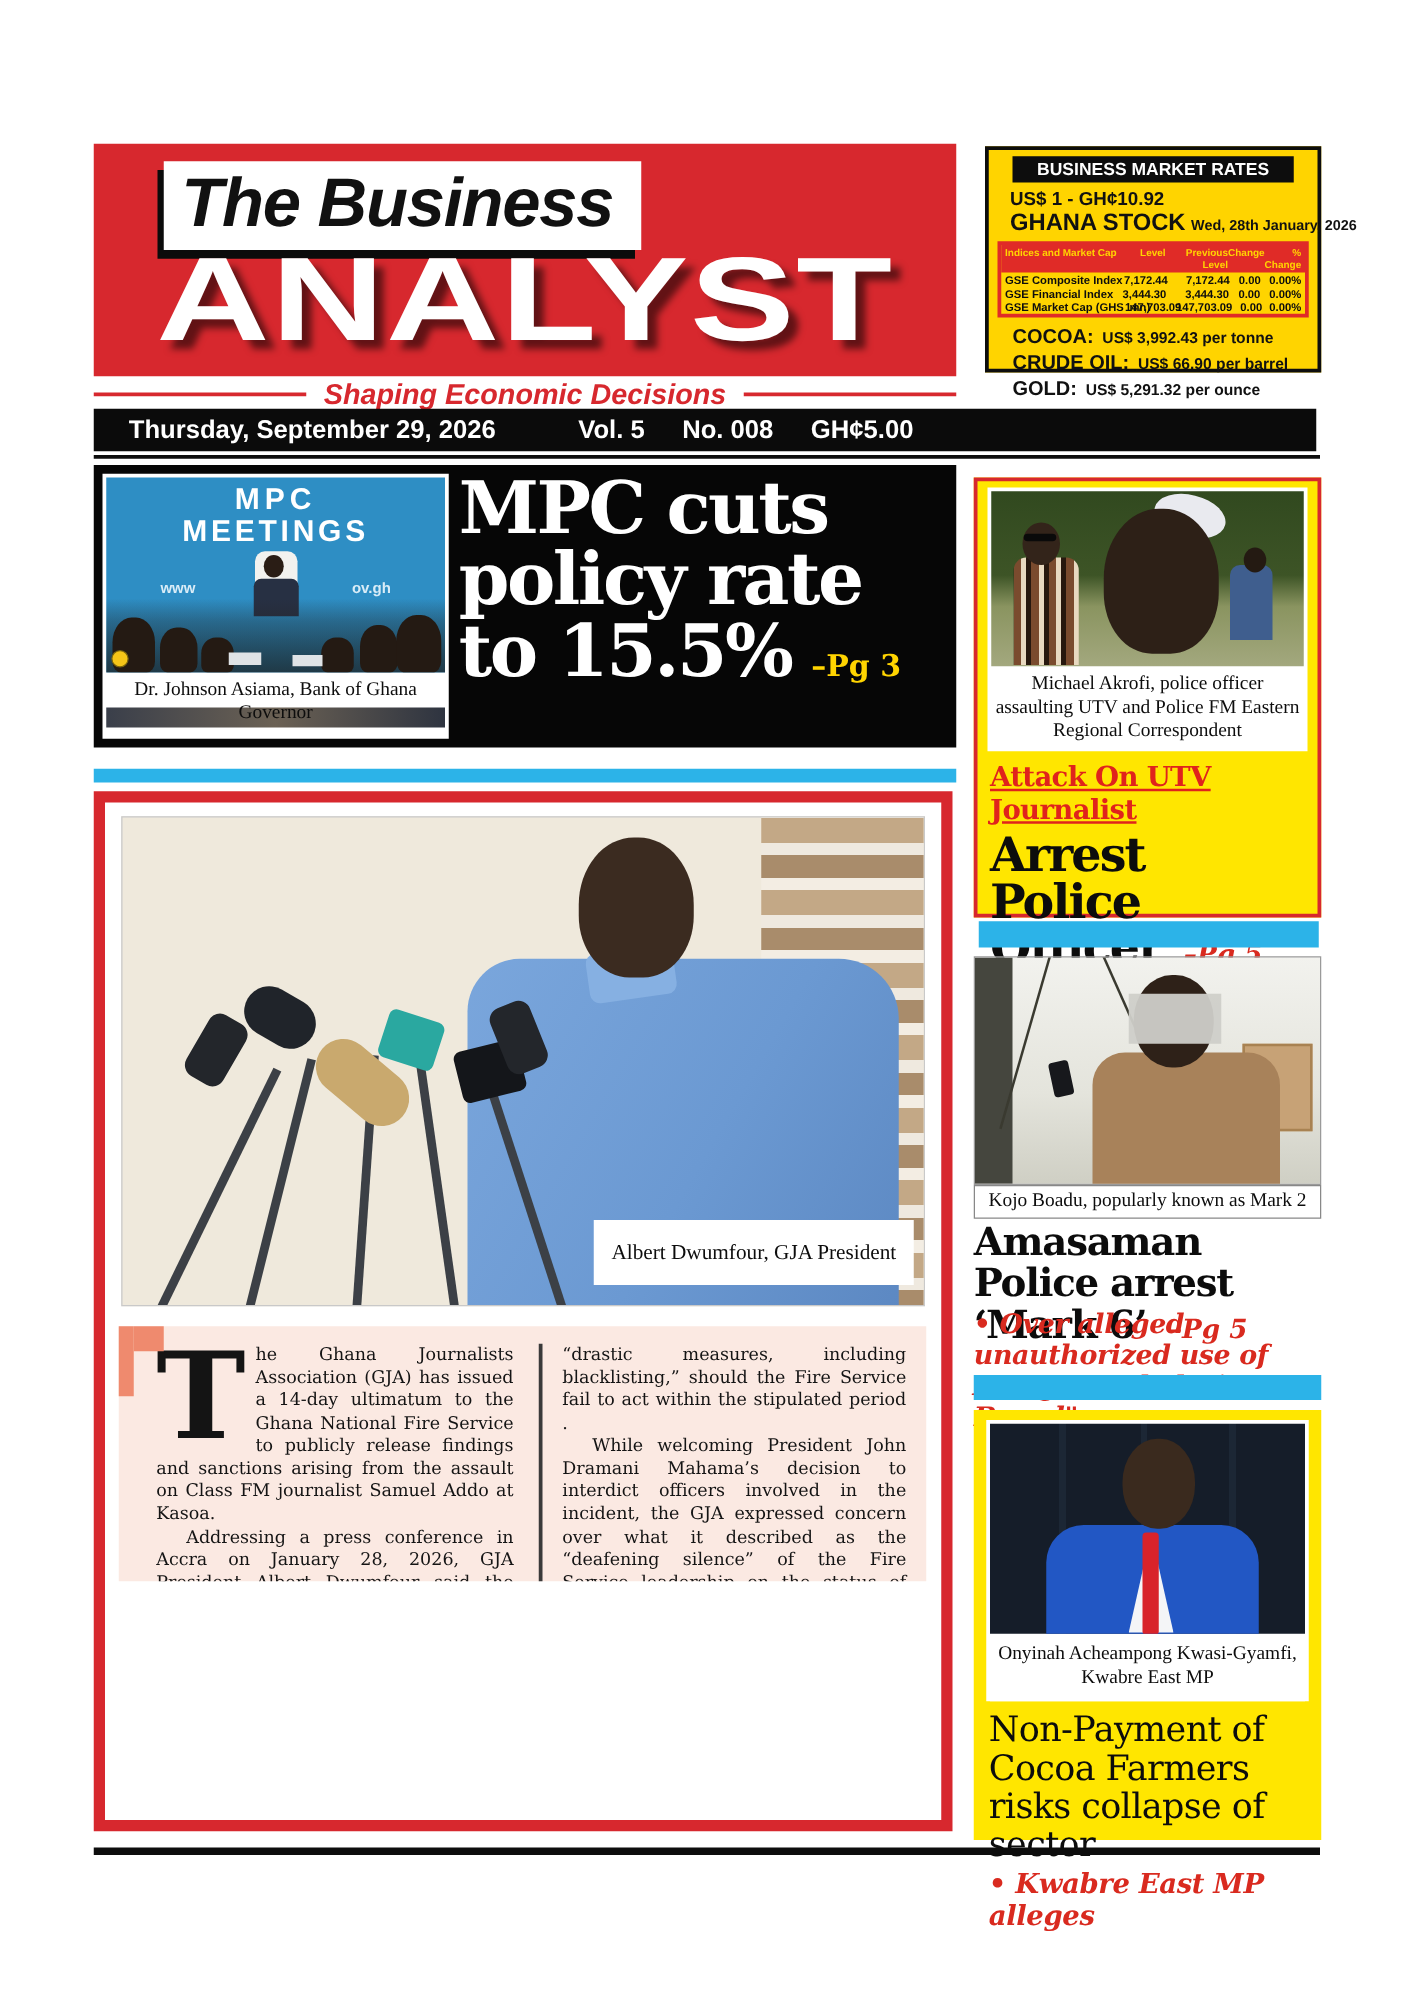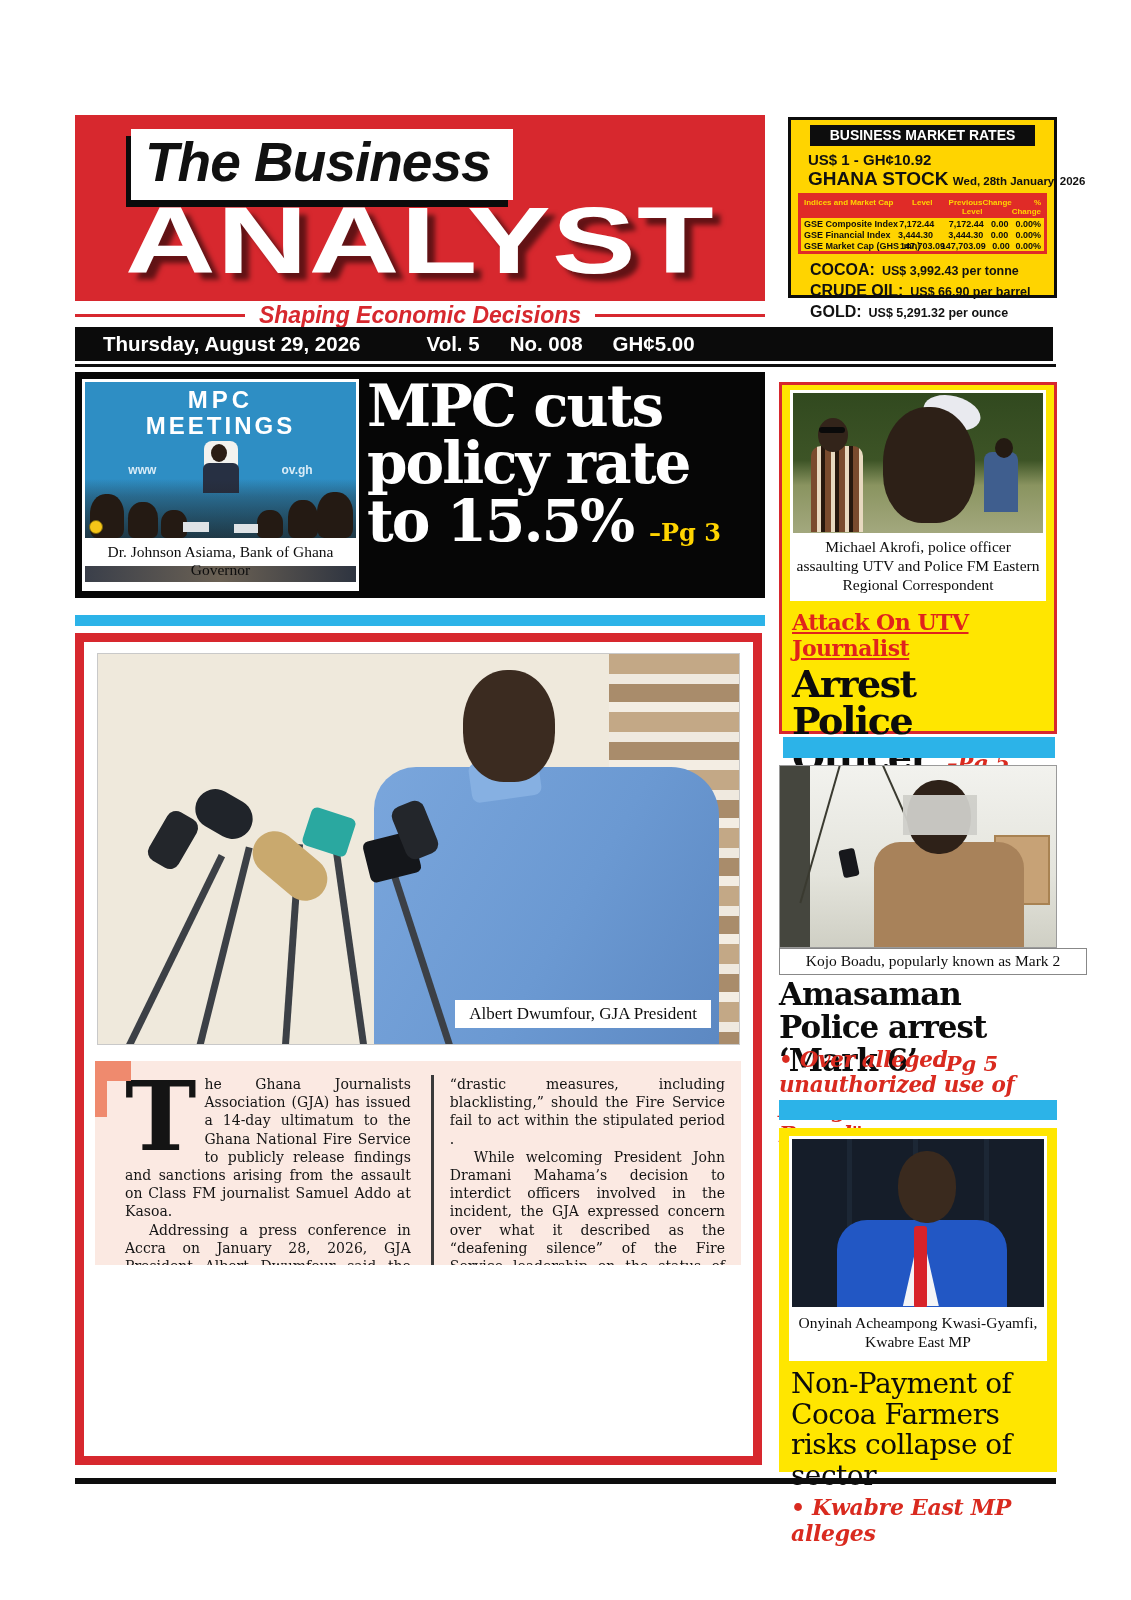--- a/index.html
+++ b/index.html
@@ -91,21 +91,21 @@
   .collar { position:absolute; left:58%; top:27%; width:70px; height:40px; background:#86b0e2;
             transform:rotate(-8deg); border-radius:8px; }
   .speaker-head { position:absolute; left:57%; top:4%; width:92px; height:112px; background:#3b2b20;
                   border-radius:48% 48% 44% 44%; }
   .mic-stand { position:absolute; width:7px; height:230px; background:#3c4046; bottom:-30px; }
   .mic-head { position:absolute; width:34px; height:56px; background:#23262b; border-radius:10px; }
   .mic-flag-teal { position:absolute; width:46px; height:40px; background:#2aa8a0; transform:rotate(18deg); border-radius:6px; }
   .mic-flag-dark { position:absolute; width:52px; height:42px; background:#14161a; transform:rotate(-14deg); border-radius:6px; }
   .windscreen { position:absolute; width:84px; height:44px; background:#c9a96e; border-radius:22px; transform:rotate(40deg); }
   .mic-foam-dark { position:absolute; width:60px; height:40px; background:#20242a; border-radius:20px; transform:rotate(30deg); }
-  .lead-caption { position:absolute; right:28px; bottom:16px; background:#fff; padding:4px 14px;
+  .lead-caption { position:absolute; right:8px; bottom:16px; background:#fff; padding:16px 14px;
                   font-family:"Liberation Serif", serif; font-size:17px; color:#0d0d0d; }
   .lead-headline { margin:12px 8px 0 10px; font-family:"DejaVu Serif", serif; font-weight:bold;
                    font-size:51px; line-height:1.07; letter-spacing:-1px; color:#0b0b0b; }
   .lead-body { position:relative; margin:16px 12px 0 11px; background:#fbe9e2; height:204px;
                padding:14px 16px 8px 30px; overflow:hidden; }
   .qd1 { position:absolute; left:-6px; top:-10px; width:18px; height:66px; background:#ef8a6e; }
   .qd2 { position:absolute; left:12px; top:-10px; width:24px; height:30px; background:#ef8a6e; }
   .cols { display:flex; }
   .bodytext { font-family:"DejaVu Serif", serif; font-size:14px; line-height:1.3; color:#141414; text-align:justify; }
   .col1 { width:294px; }
@@ -146,21 +146,21 @@
   .mark2-photo { position:absolute; left:779px; top:765px; width:278px; height:183px; overflow:hidden;
                  background:linear-gradient(180deg,#f2f2ee 0%,#e4e4dc 60%,#cfcfc4 100%); border:1px solid #9a9a9a; }
   .doorframe { position:absolute; left:0; top:0; width:30px; height:100%; background:#45463e; }
   .wire1 { position:absolute; left:40px; top:-10px; width:2px; height:150px; background:#3a3a30; transform:rotate(16deg); }
   .wire2 { position:absolute; left:120px; top:-20px; width:2px; height:120px; background:#3a3a30; transform:rotate(-24deg); }
   .m2-body { position:absolute; left:34%; top:42%; width:150px; height:110px; background:#a8825a; border-radius:26px 26px 0 0; }
   .m2-head { position:absolute; left:46%; top:8%; width:64px; height:74px; background:#2e2118; border-radius:48%; }
   .m2-blur { position:absolute; left:44.5%; top:16%; width:74px; height:40px; background:#cfcfc9; opacity:0.95; }
   .m2-boxes { position:absolute; right:6px; top:38%; width:56px; height:70px; background:#c7a276; border:2px solid #a88252; }
   .m2-phone { position:absolute; left:22%; top:46%; width:16px; height:28px; background:#17181c; border-radius:3px; transform:rotate(-12deg); }
-  .mark2-caption { position:absolute; left:779px; top:948px; width:308px; height:27px; background:#fff;
+  .mark2-caption { position:absolute; left:779px; top:948px; width:278px; height:27px; background:#fff;
                    border:1px solid #888; text-align:center; font-family:"Liberation Serif", serif;
                    font-size:15.5px; line-height:24px; color:#0d0d0d; }
   .amasaman-headline { position:absolute; left:779px; top:978px; width:282px; font-family:"DejaVu Serif", serif;
                        font-weight:bold; font-size:31px; line-height:1.06; letter-spacing:-1px; color:#0c0c0c; }
   .amasaman-sub { position:absolute; left:779px; top:1048px; width:282px; color:#d92a1f;
                   font-family:"DejaVu Serif", serif; font-weight:bold; font-style:italic; font-size:21.5px;
                   line-height:1.16; letter-spacing:-0.3px; }
 
   .cyan-r2 { position:absolute; left:779px; top:1100px; width:278px; height:20px; background:#2cb3e8; }
 
@@ -246,21 +246,21 @@
         <span class="cmd-value">US$ 66.90 per barrel</span>
       </div>
       <div class="cmd-line">
         <span class="cmd-label">GOLD:</span>
         <span class="cmd-value">US$ 5,291.32 per ounce</span>
       </div>
     </div>
   </div>
 
   <div class="datebar">
-    <span class="db-date">Thursday, August 29, 2026</span>
+    <span class="db-date">Thursday, September 29, 2026</span>
     <span class="db-vol">Vol. 5</span>
     <span class="db-no">No. 008</span>
     <span class="db-price">GH¢5.00</span>
   </div>
   <div class="top-rule"></div>
 
   <div class="mpc">
     <div class="mpc-frame">
       <div class="mpc-photo">
         <div class="mpc-t1">MPC</div>

